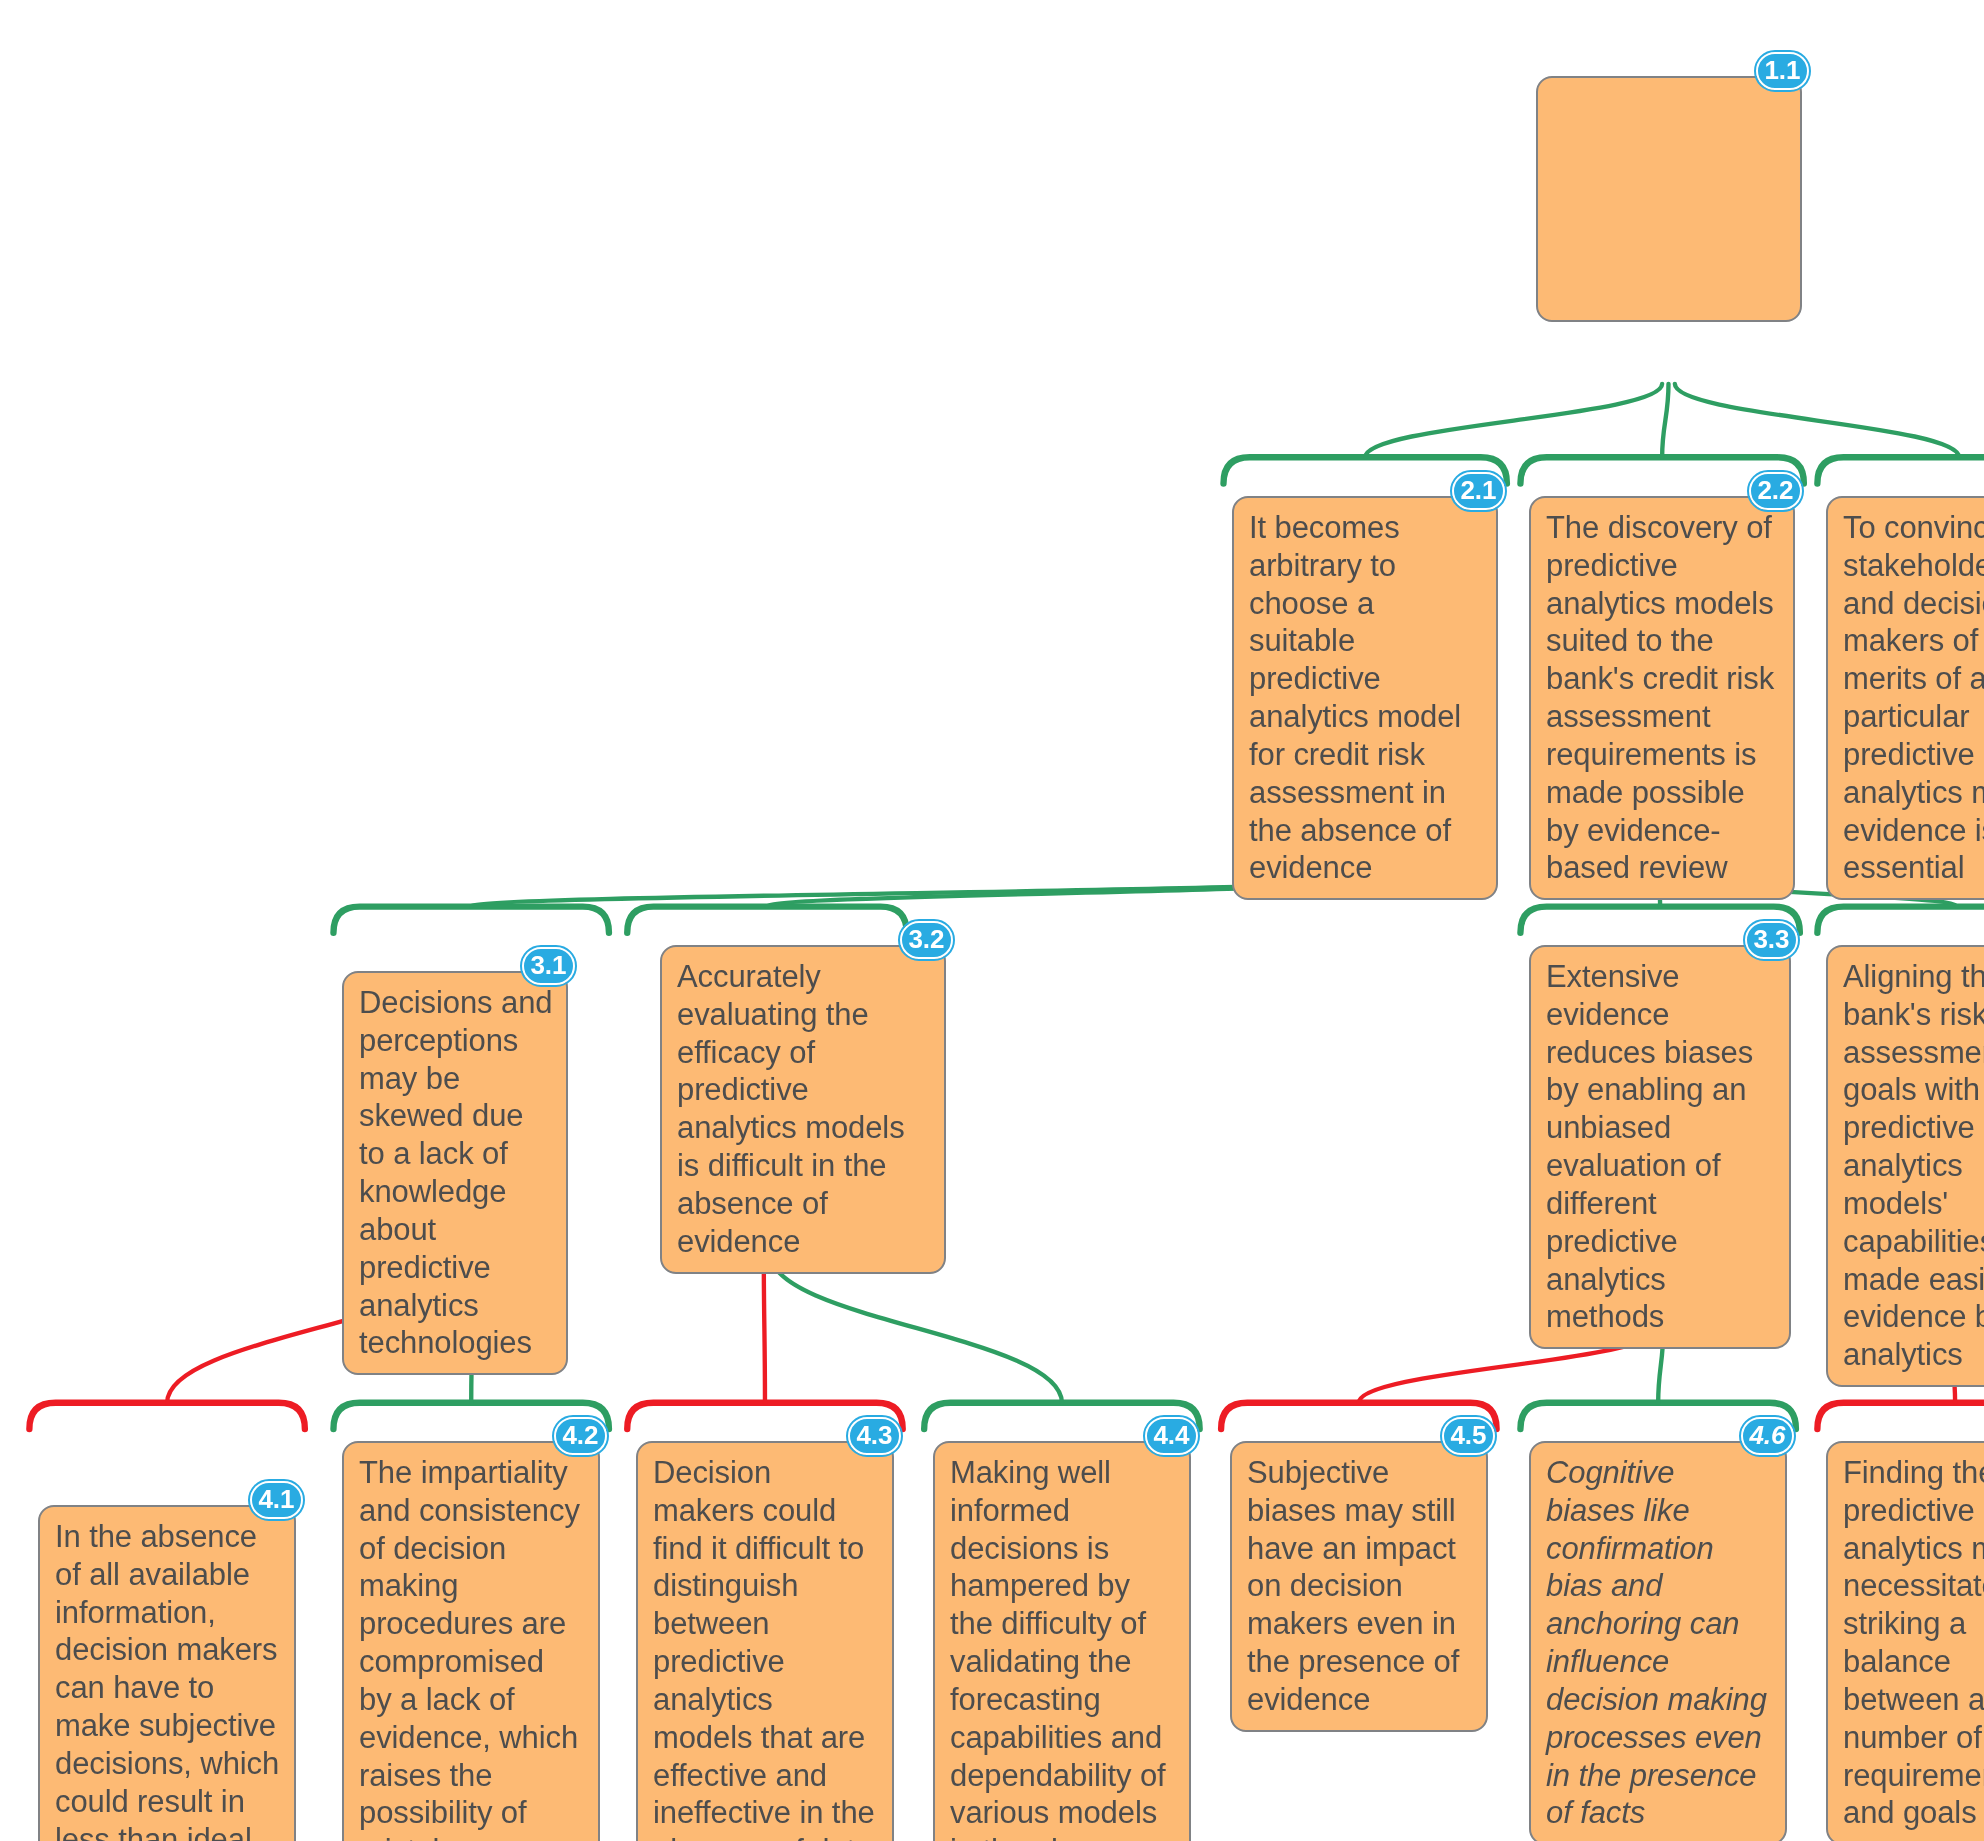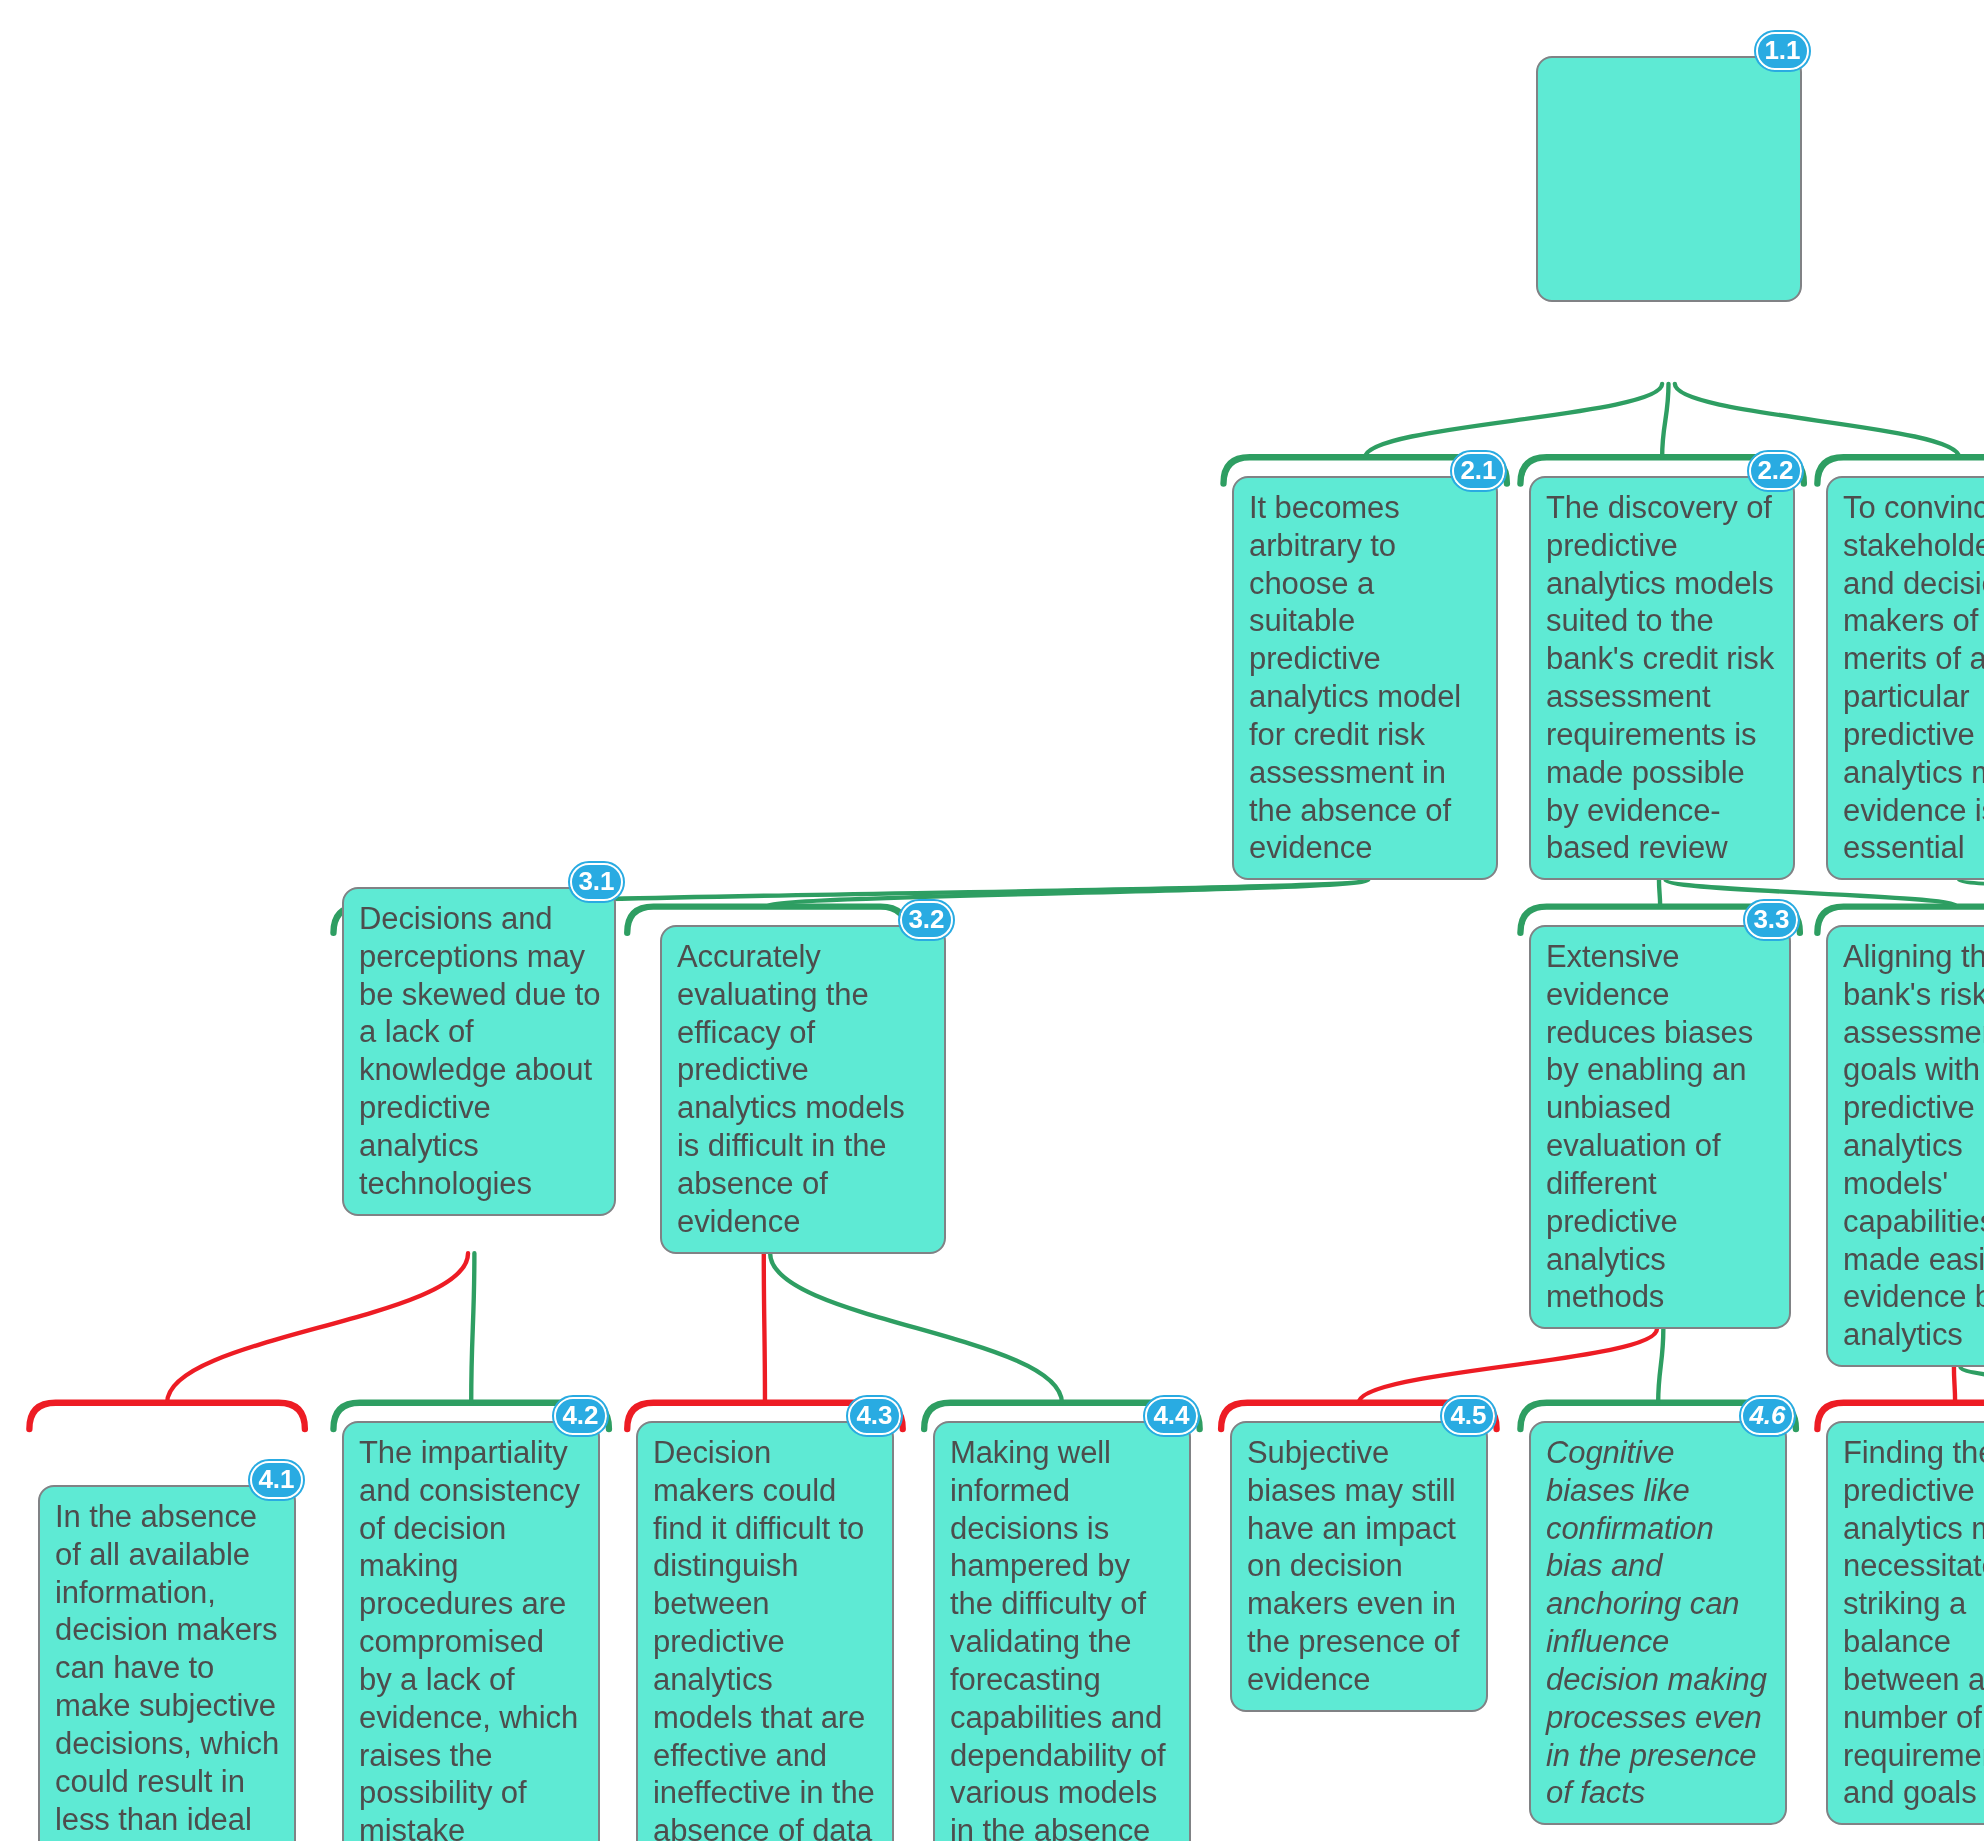--- a/index.html
+++ b/index.html
@@ -15,29 +15,30 @@
   #wires{
     position:absolute;
     left:0; top:0;
     width:2994px;
     height:1841px;
     pointer-events:none;
   }
   .node{
     position:absolute;
     box-sizing:border-box;
-    background:#5eead4;
+    background:#fdba74;
     border:2px solid #808285;
     border-radius:16px;
     padding:11px 13.5px 11px 15px;
     color:#4d4d4d;
     font-size:31px;
     line-height:1.22;
     letter-spacing:-0.1px;
     z-index:5;
+    margin-top:20px;
   }
   .node .txt{display:block;}
   .badge{
     position:absolute;
     top:-26px;
     right:-8.7px;
     min-width:38px;
     height:38px;
     padding:0 6.4px;
     box-sizing:border-box;
@@ -104,21 +105,21 @@
         <div class="badge">2.1</div>
         <span class="txt">It becomes arbitrary to choose a suitable predictive analytics model for credit risk assessment in the absence of evidence</span>
       </div>
       <div class="node" style="left: 1529px; top: 476px; width: 266px; min-height: 290px;">
         <div class="badge">2.2</div>
         <span class="txt">The discovery of predictive analytics models suited to the bank's credit risk assessment requirements is made possible by evidence-based review</span>
       </div>
       <div class="node" style="left: 1826px; top: 476px; width: 266px; min-height: 254px;">
         <span class="txt">To convince stakeholders and decision makers of the merits of a particular predictive analytics model, evidence is essential</span>
       </div>
-      <div class="node" style="left: 342px; top: 887px; width: 274px; min-height: 242px;">
+      <div class="node" style="left: 342px; top: 951px; width: 226px; min-height: 242px;">
         <div class="badge">3.1</div>
         <span class="txt">Decisions and perceptions may be skewed due to a lack of knowledge about predictive analytics technologies</span>
       </div>
       <div class="node" style="left: 660px; top: 925px; width: 286px; min-height: 242px;">
         <div class="badge">3.2</div>
         <span class="txt">Accurately evaluating the efficacy of predictive analytics models is difficult in the absence of evidence</span>
       </div>
       <div class="node" style="left: 1529px; top: 925px; width: 262px; min-height: 242px;">
         <div class="badge">3.3</div>
         <span class="txt">Extensive evidence reduces biases by enabling an unbiased evaluation of different predictive analytics methods</span>

